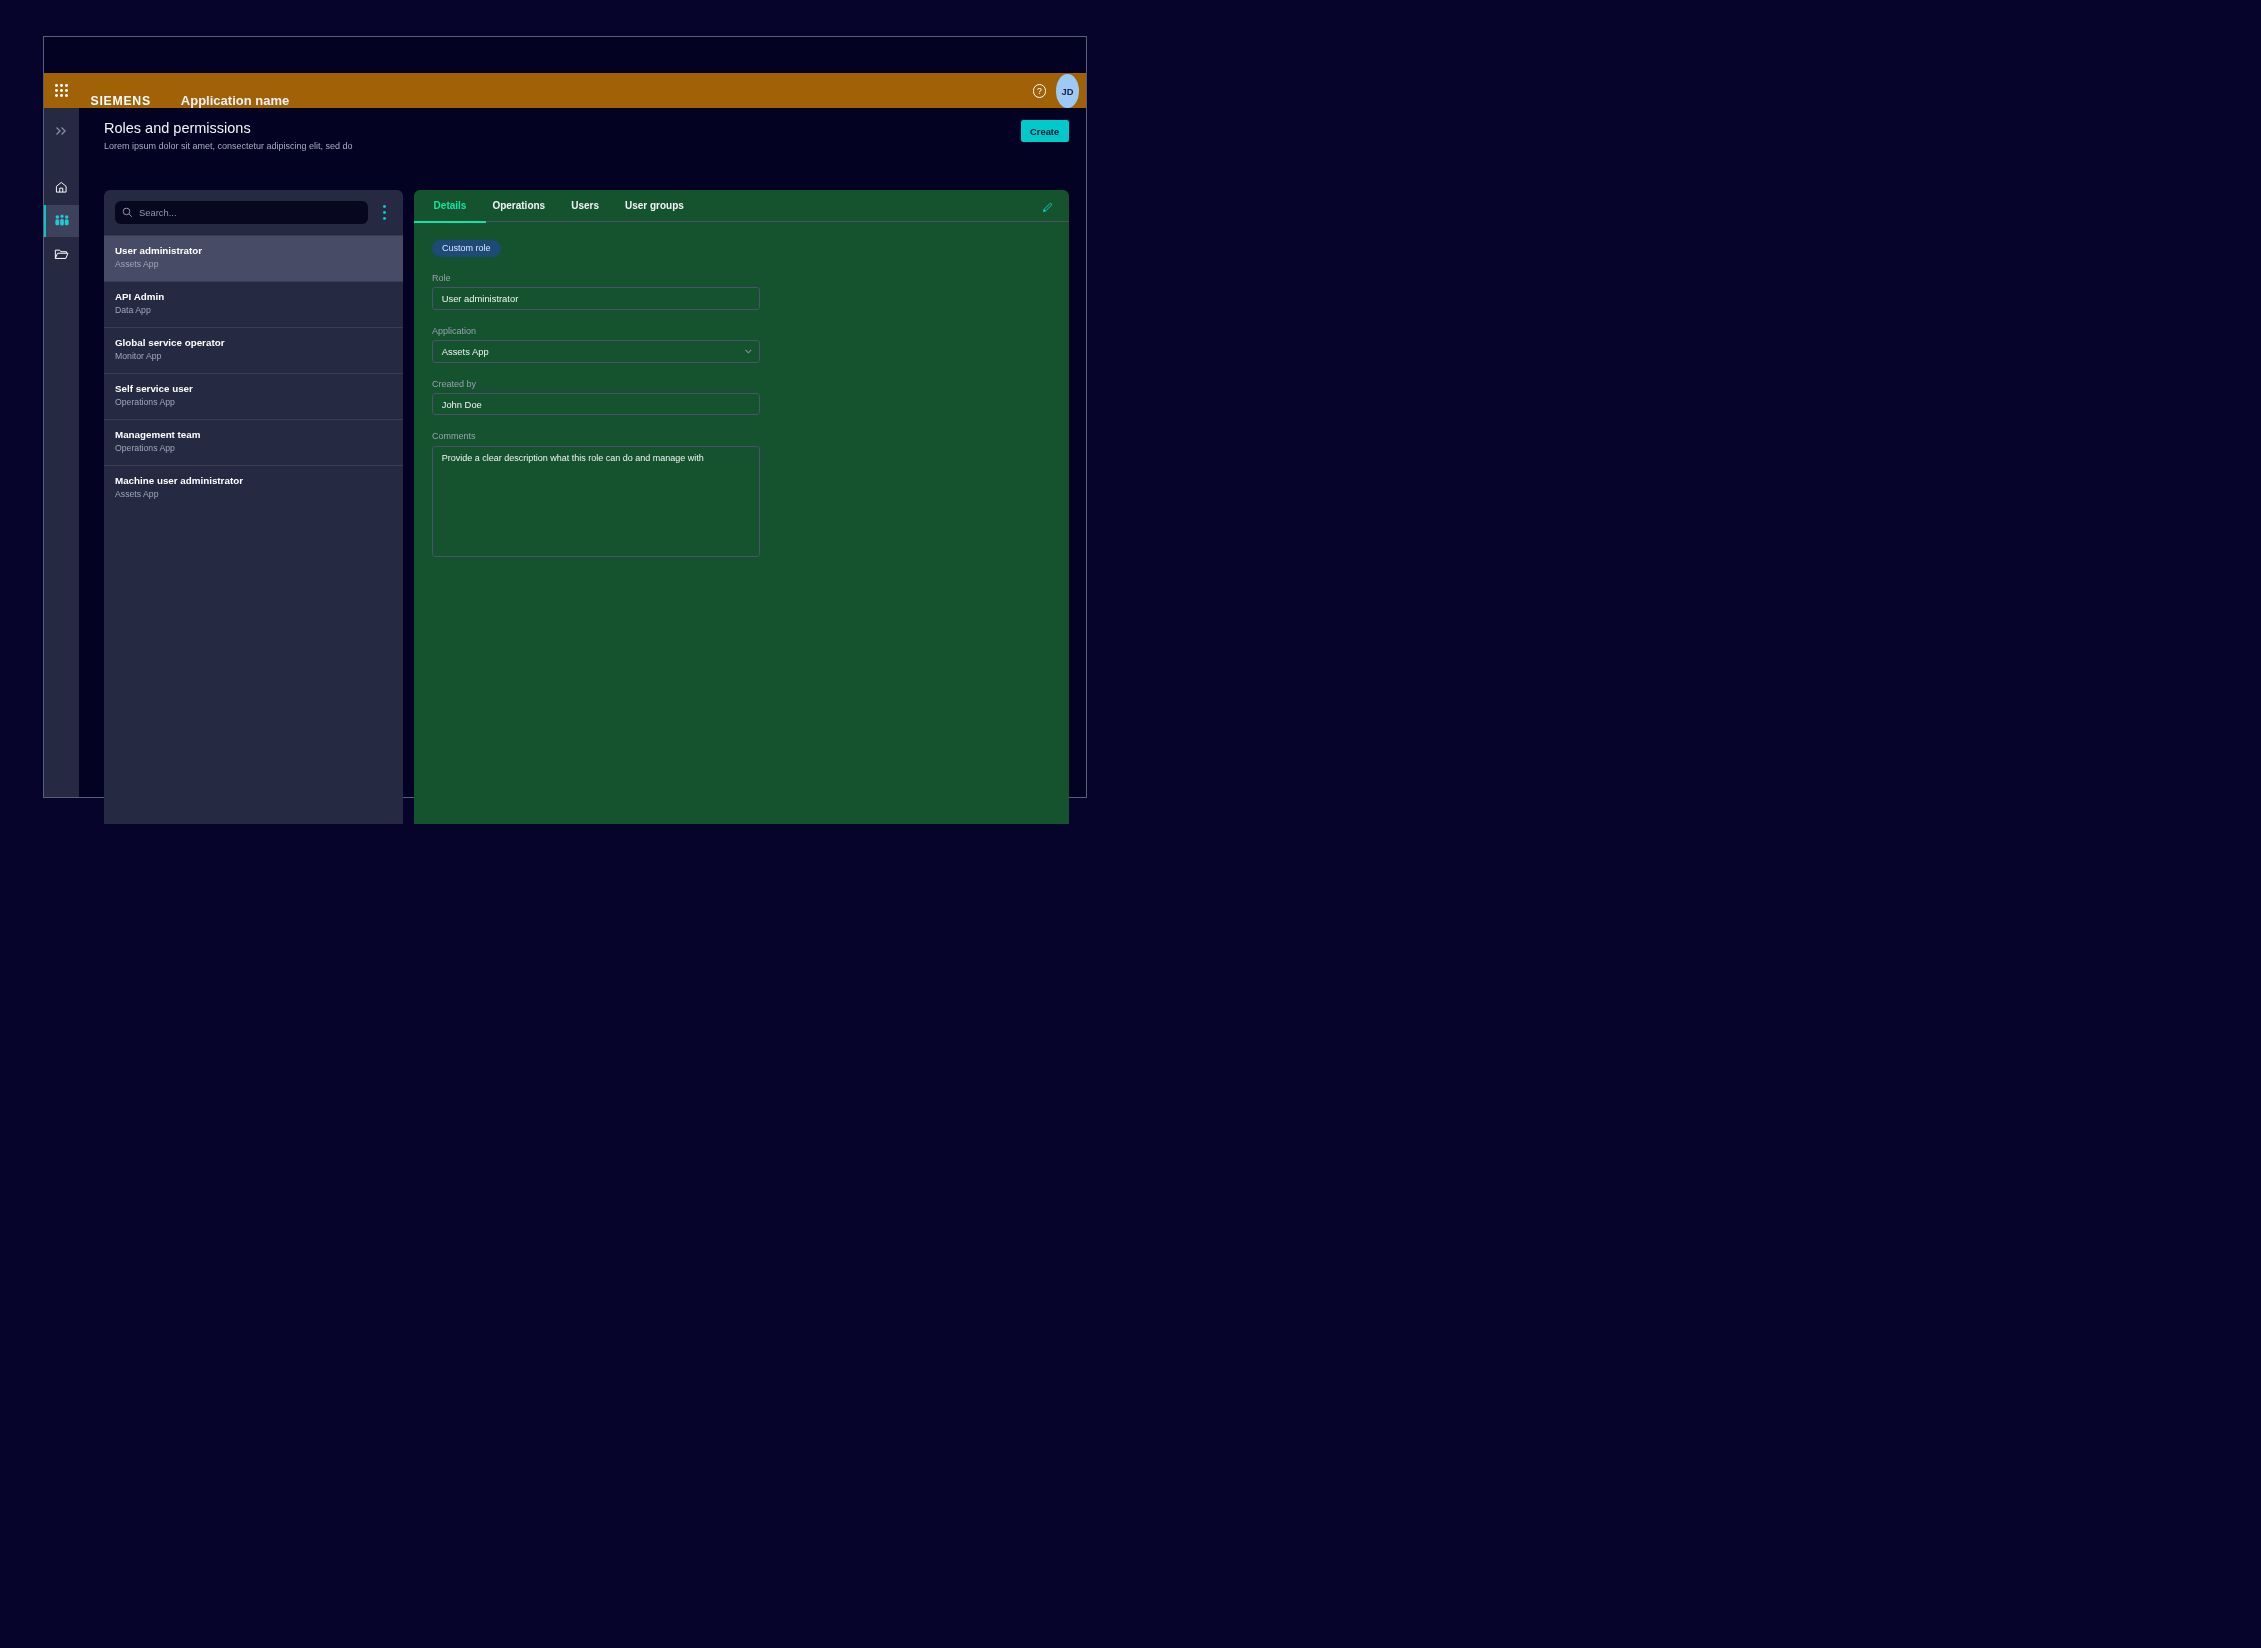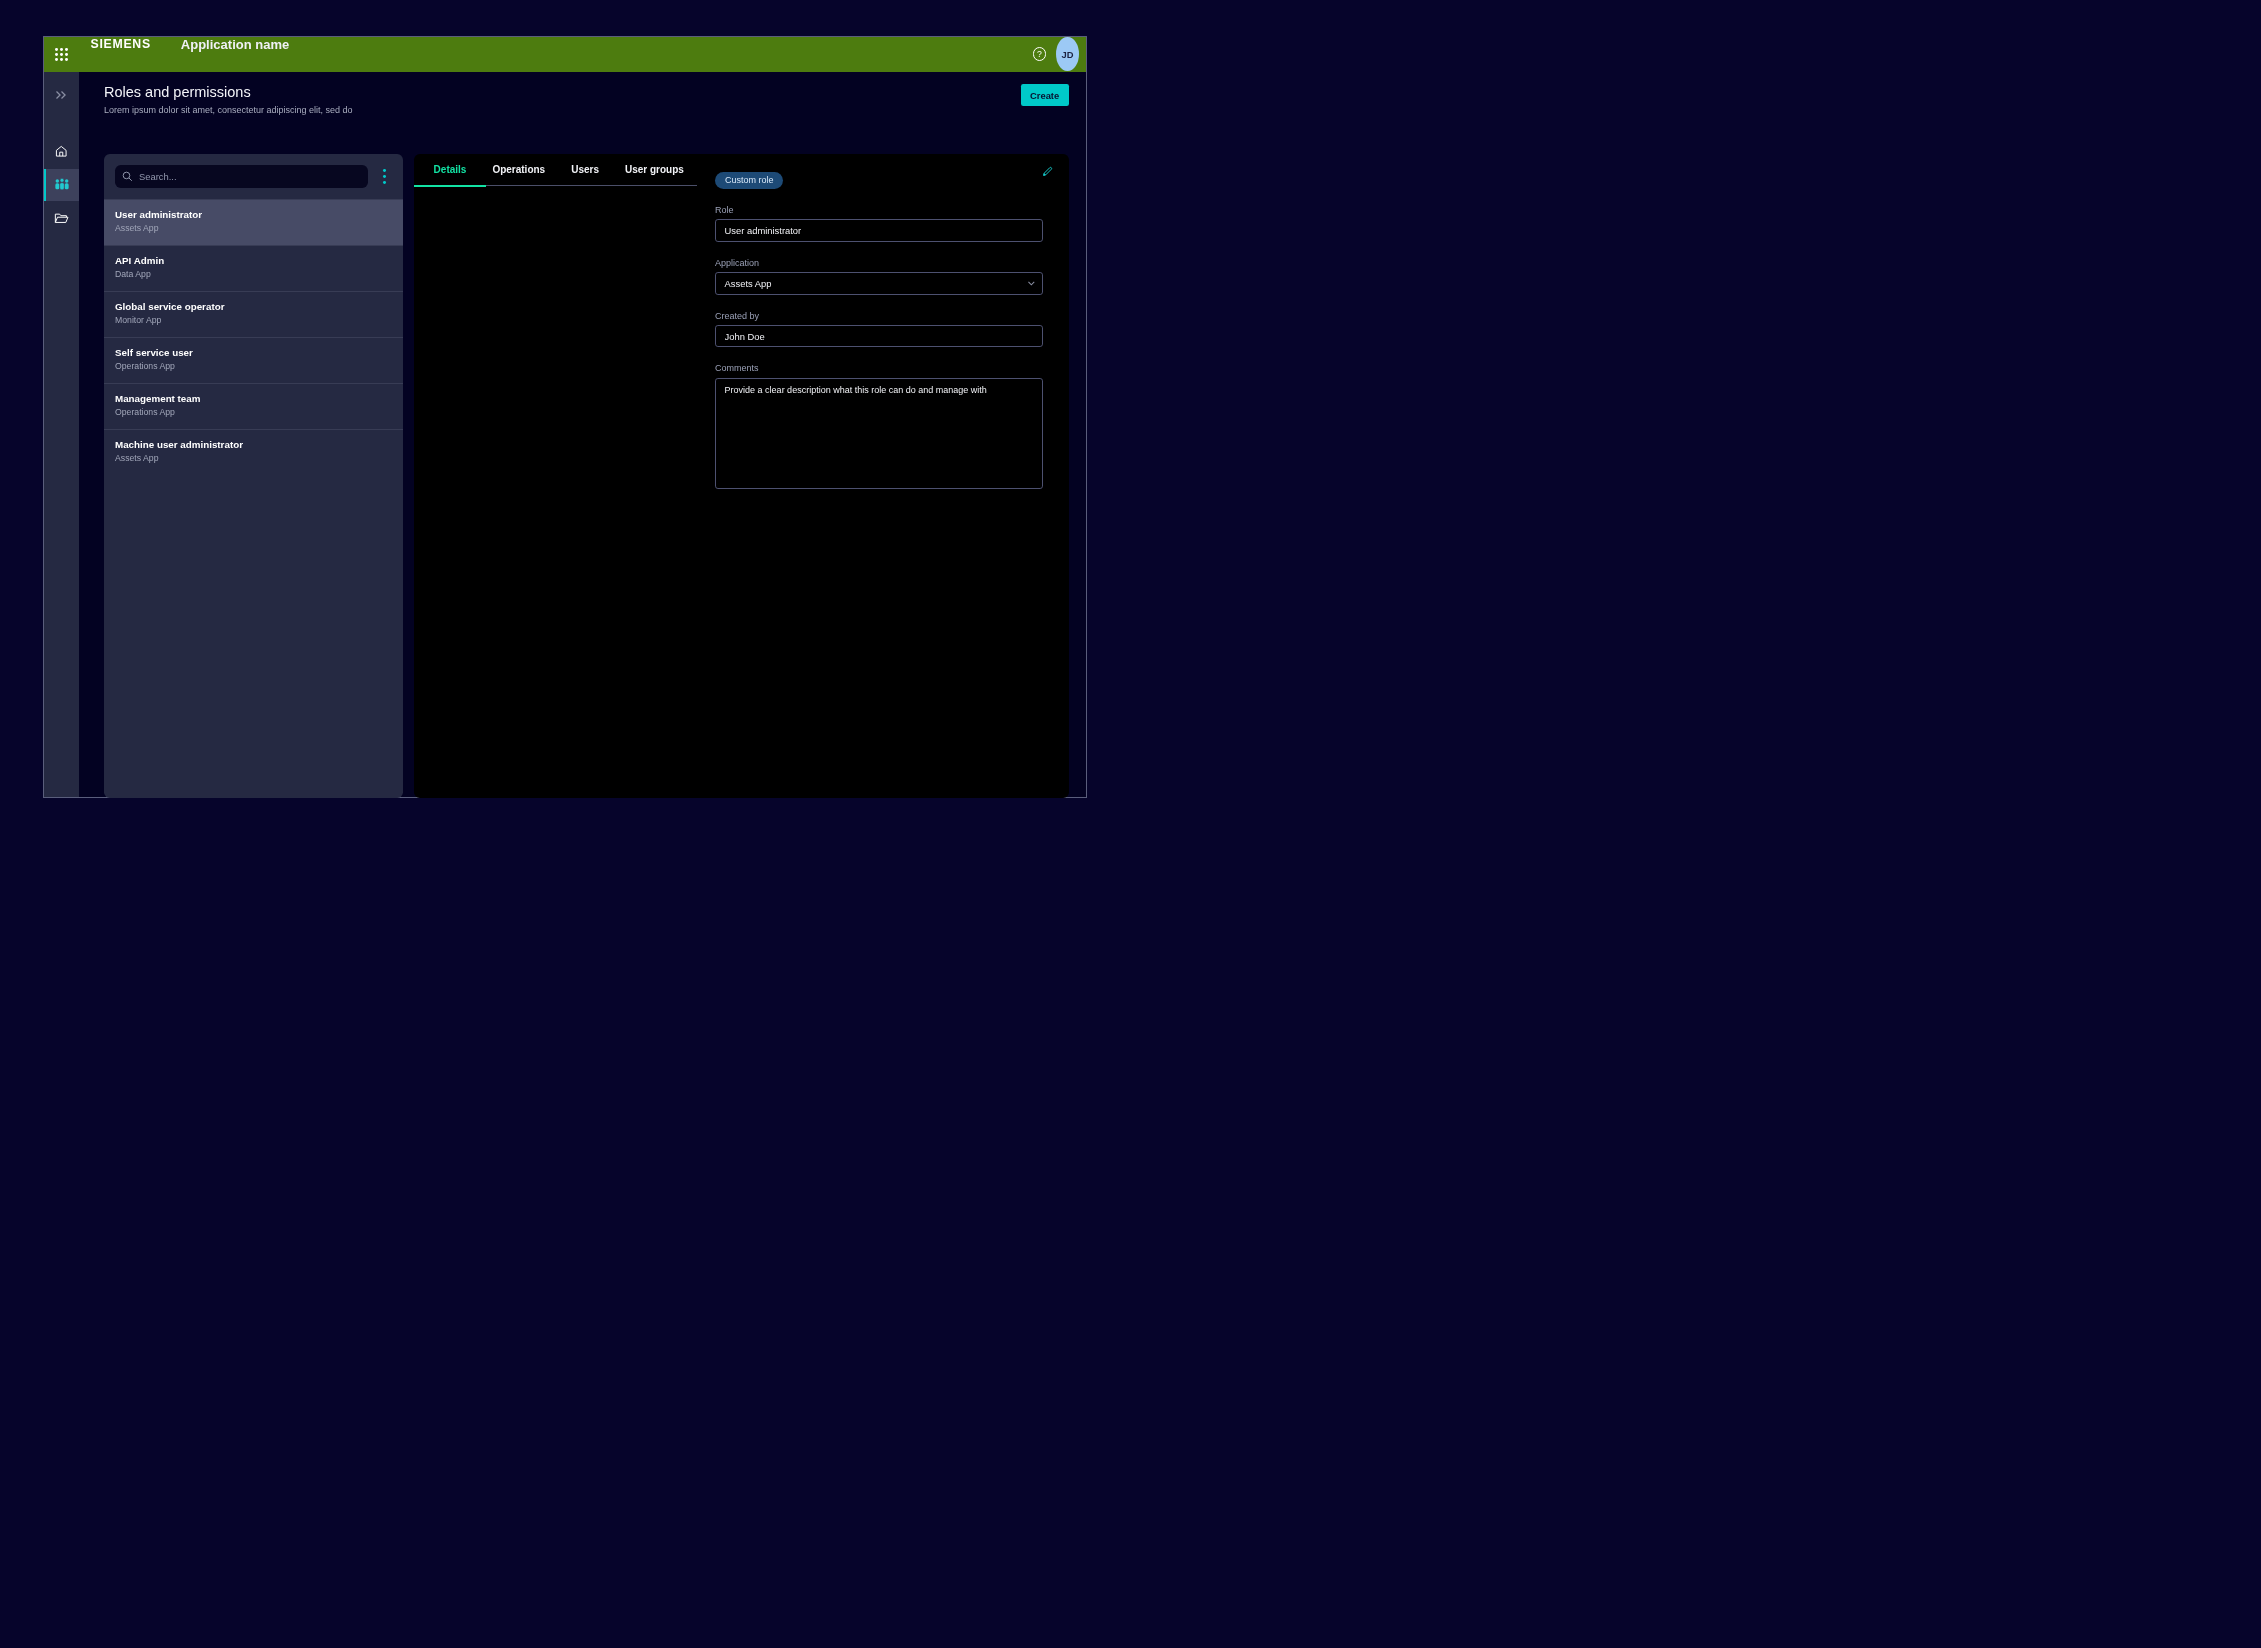--- a/index.html
+++ b/index.html
@@ -11,21 +11,21 @@
     position:relative;
     overflow:hidden;
   }
   .window {
     position:absolute; left:43px; top:36px; width:1044px; height:762px;
     border:0.7px solid #5a5e7c; background:#030222;
     display:flex; flex-direction:column;
   }
   
   .topbar {
-    height:35px; background:#4d7c0f; display:flex; align-items:flex-start; flex-shrink:0;
+    height:35px; background:#a16207; display:flex; align-items:flex-end; flex-shrink:0;margin-top:36px;
   }
   .launcher {
     width:35px; height:35px; display:flex; align-items:center; justify-content:center; cursor:pointer;
   }
   .launcher .grid9 { display:grid; grid-template-columns:repeat(3,2.9px); grid-template-rows:repeat(3,2.9px); gap:2.2px; }
   .launcher .grid9 span { width:2.9px; height:2.9px; border-radius:50%; background:#ffffff; }
   .brand {
     font-size:12.3px; font-weight:800; letter-spacing:0.7px; color:#ffffff; margin-left:11.6px;
     transform:scaleY(1.08);
   }
@@ -89,22 +89,22 @@
   .role-list { flex:1; overflow:hidden; }
   .role-item {
     height:46px; padding:8.7px 11px; cursor:pointer;
     border-top:0.7px solid #383c55;
   }
   .role-item.selected { background:#474b66; }
   .role-title { font-size:9.8px; font-weight:700; color:#ffffff; }
   .role-sub { font-size:8.7px; color:#a2a7ba; margin-top:3.6px; }
   
   .details-panel {
-    flex:1; background:#000000; border-radius:5.8px;
-    display:flex; flex-direction:row; overflow:hidden; position:relative;
+    flex:1; background:#14532d; border-radius:5.8px;
+    display:flex; flex-direction:column; overflow:hidden; position:relative;
   }
   .tabs-row {
     height:32px; display:flex; align-items:center; position:relative; flex-shrink:0;
     border-bottom:1.4px solid #4b4f69;
   }
   .tab {
     font-size:10px; font-weight:700; color:#f2f3f7; cursor:pointer;
     padding:0 13px; height:100%; display:flex; align-items:center; position:relative;
   }
   .tab:first-child { padding-left:19.6px; }

